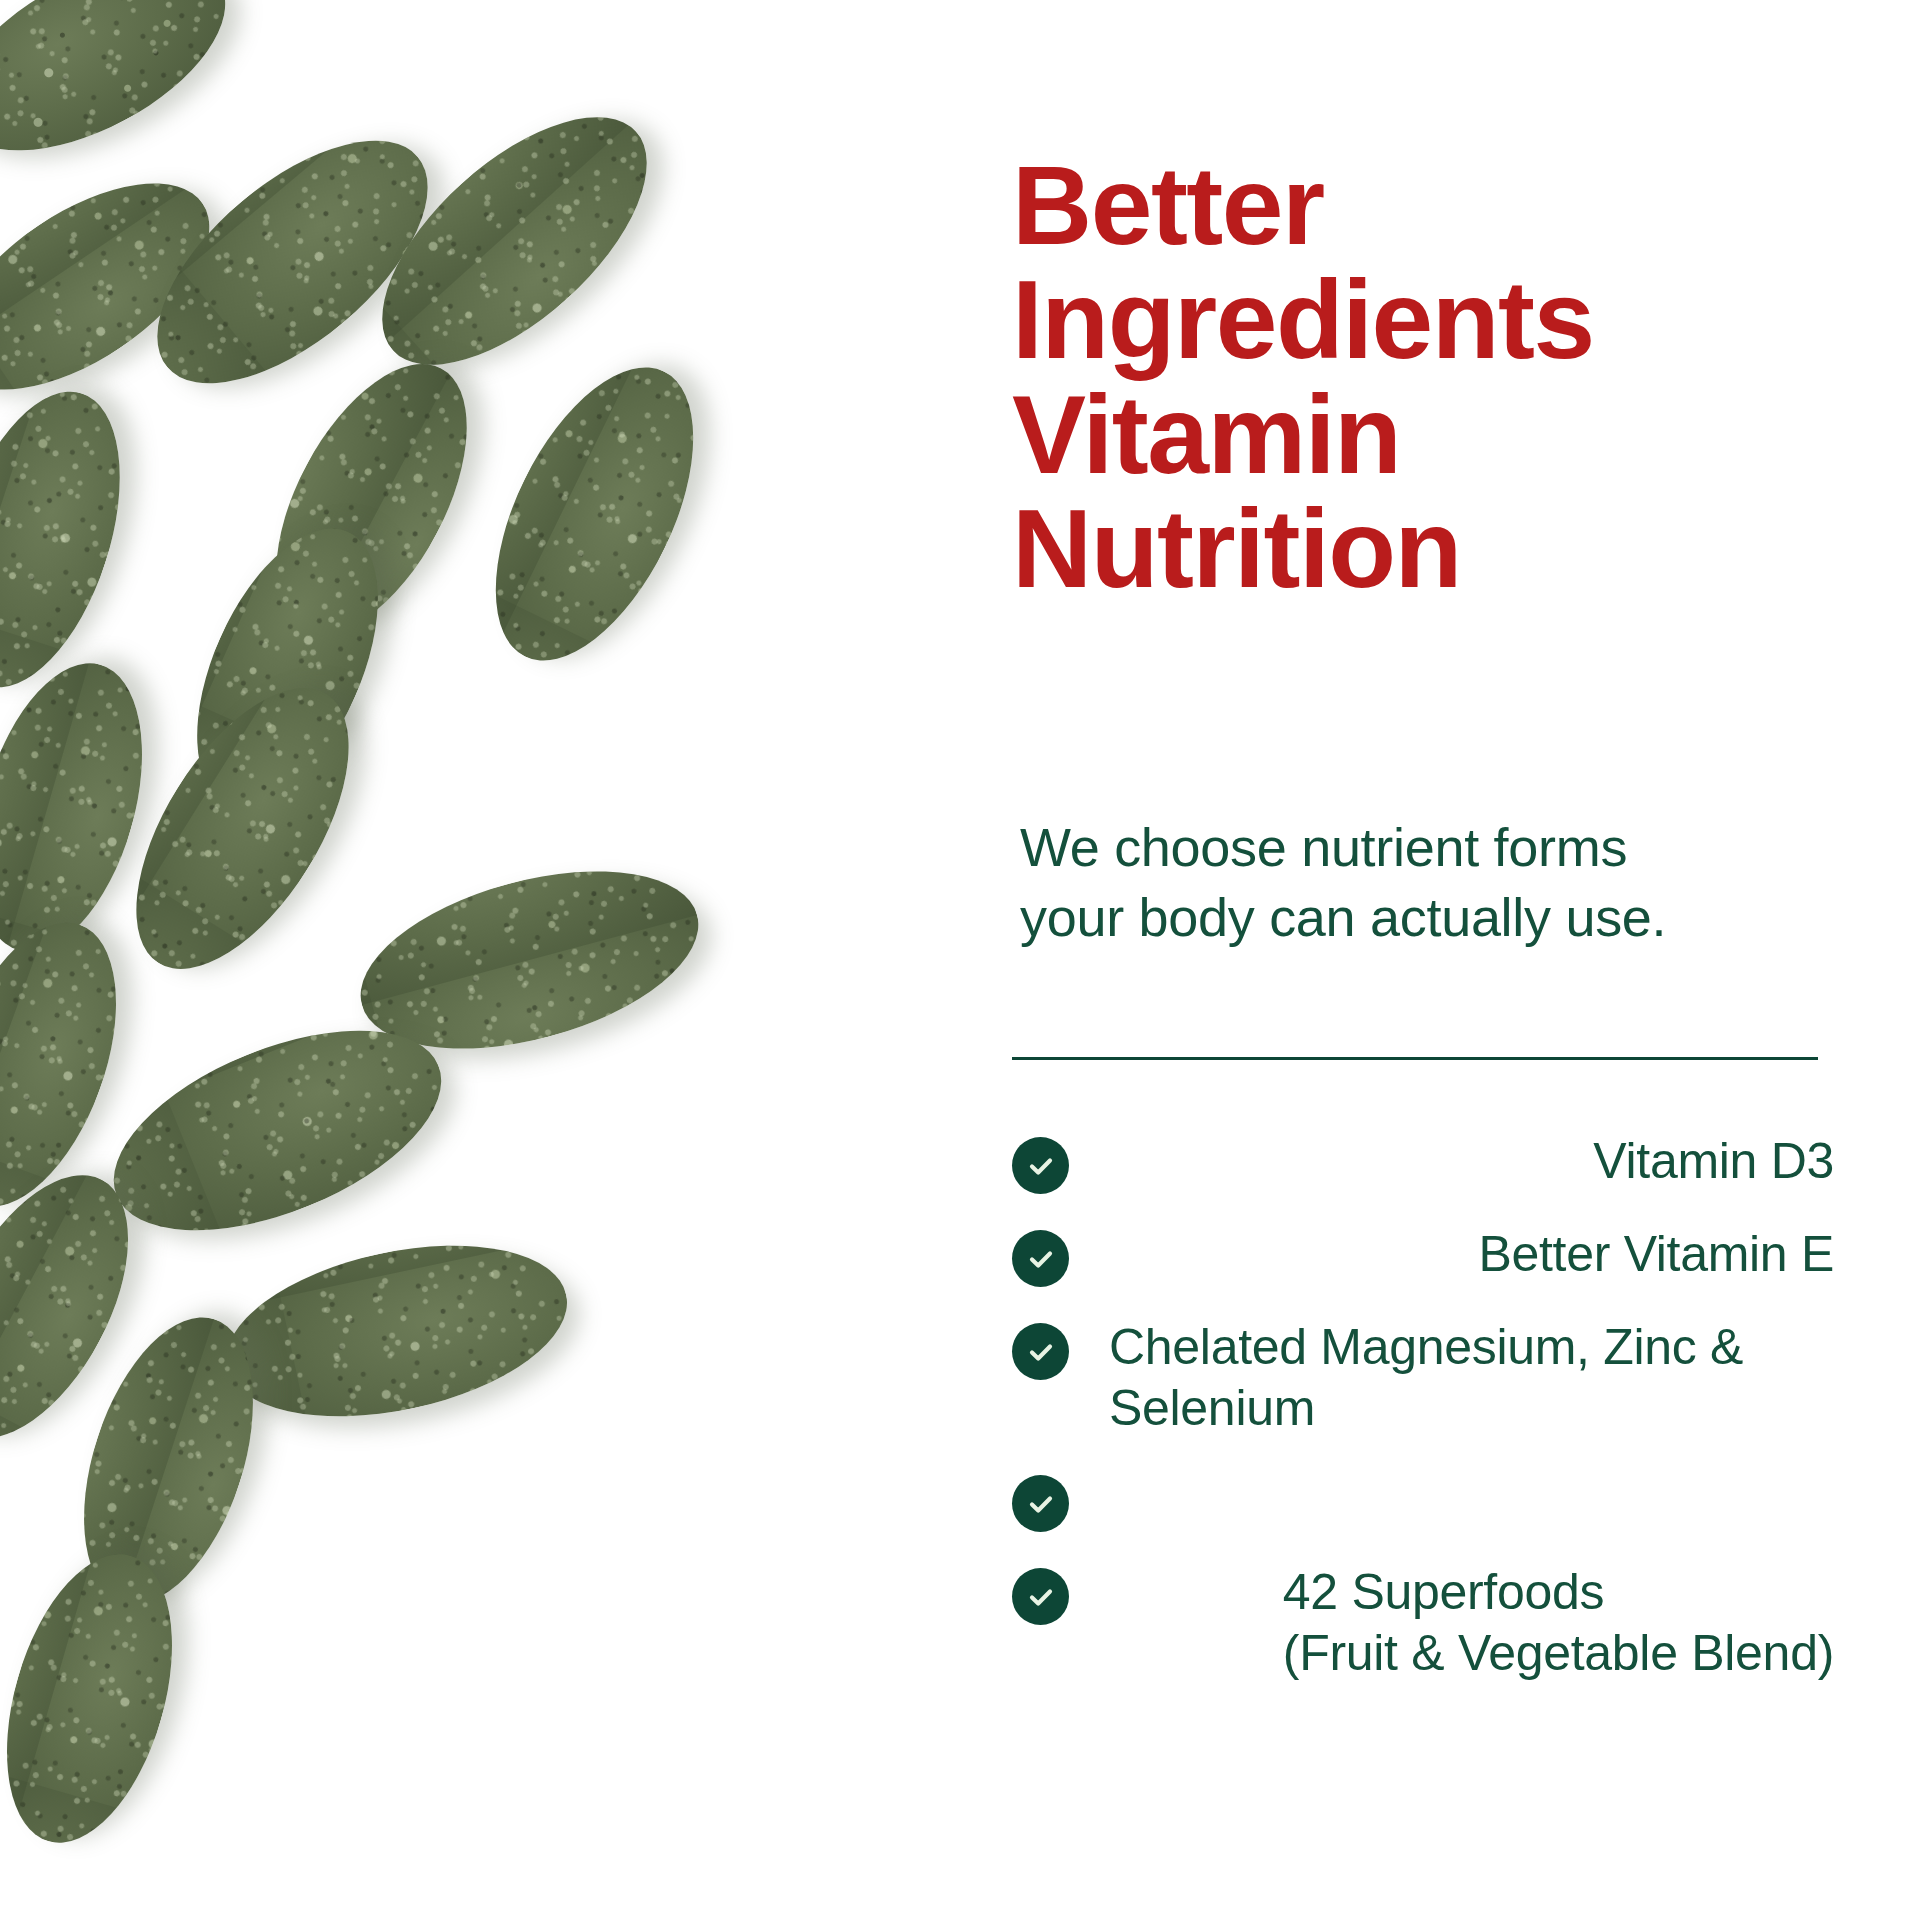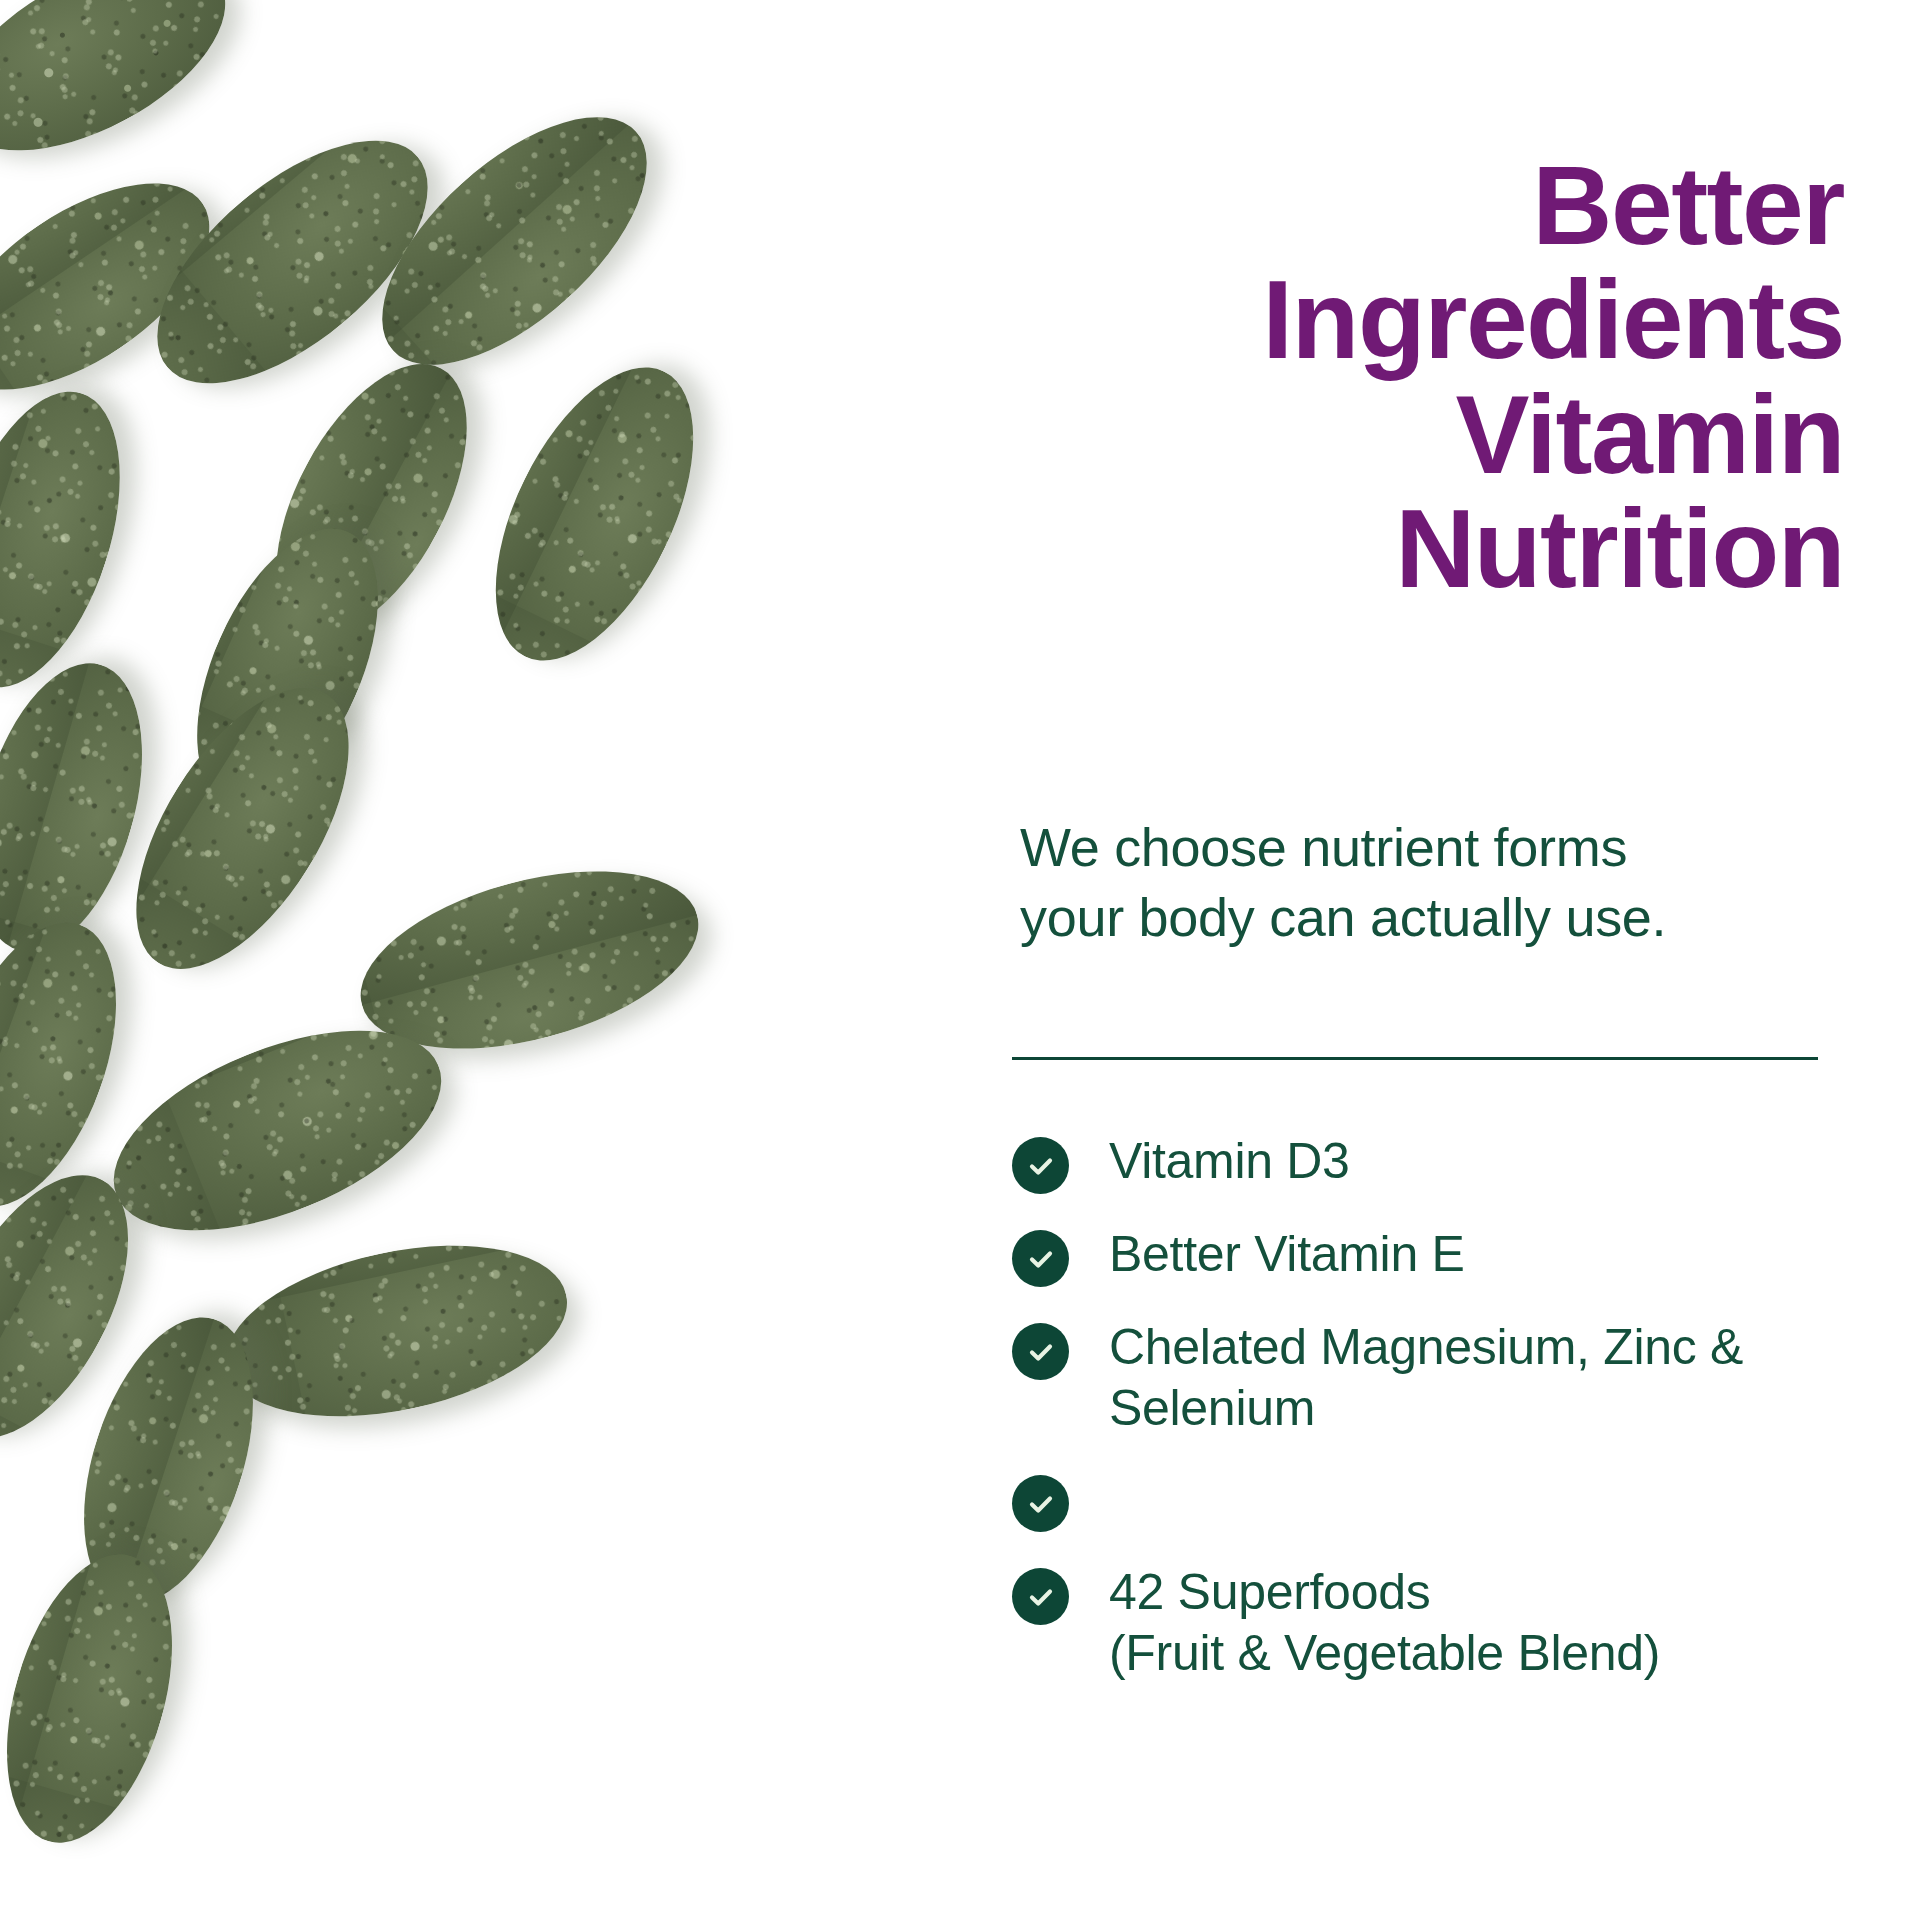--- a/index.html
+++ b/index.html
@@ -46,27 +46,26 @@
       radial-gradient(circle at 40% 8%, rgba(36,42,28,.4) 0 2px, transparent 3px);
     background-size:59px 59px,51px 51px,46px 46px,63px 63px,57px 57px,50px 50px,44px 44px,55px 55px;
     opacity:.85;
   }
 
   
   .content{
     position:absolute;left:1012px;top:0;width:816px;height:1927px;
   }
   .headline{
-    color:#701a75;
+    color:#b91c1c;
     font-weight:bold;
     font-size:111px;
     line-height:1.03;
     letter-spacing:-1.5px;
     margin:0;
-    text-align:right;
   }
   .headline-1{position:absolute;top:149px;left:0;width:832px;}
   .headline-2{position:absolute;top:378px;left:0;width:832px;}
 
   .lede{
     position:absolute;top:758px;left:8px;width:693px;
     color:#14503c;
     font-size:54px;
     line-height:1.30;
     font-weight:normal;
@@ -78,20 +77,21 @@
     background:#0d4636;
   }
 
   .bullets{
     position:absolute;top:1131px;left:0;width:822px;
     list-style:none;margin:0;padding:0;
   }
   .bullet{
     display:flex;align-items:flex-start;gap:40px;
     margin-bottom:30px;
+    justify-content:space-between;
   }
   .bullet:last-child{margin-bottom:4px;}
   .check-circle{
     flex:0 0 auto;width:57px;height:57px;border-radius:50%;
     background:#0d4636;
     display:flex;align-items:center;justify-content:center;
     margin-top:6px;
   }
   .check-circle svg{display:block;}
   .bullet-label{

